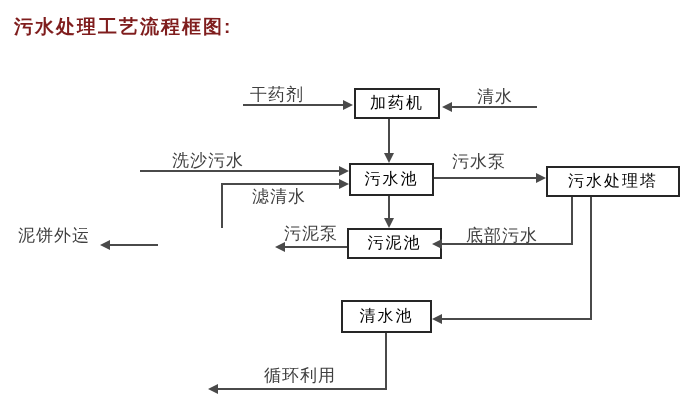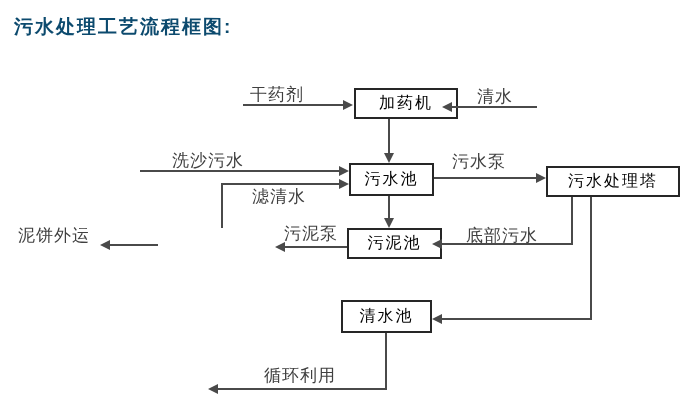--- a/index.html
+++ b/index.html
@@ -9,21 +9,21 @@
     --txt:#000000;
   }
   html,body{margin:0;padding:0;background:var(--bg);}
   #canvas{
     position:relative;width:700px;height:420px;background:var(--bg);
     font-family:"Liberation Sans","DejaVu Sans",sans-serif;
     color:var(--txt);overflow:hidden;
   }
   .title{
     position:absolute;left:14px;top:14px;
-    font-size:19px;font-weight:bold;letter-spacing:2px;color:#0c4a6e;
+    font-size:19px;font-weight:bold;letter-spacing:2px;color:#7f1d1d;
   }
   .node{
     position:absolute;border:2px solid var(--box);background:#fff;
     display:flex;align-items:center;justify-content:center;
     font-size:16px;letter-spacing:2px;color:#000;box-sizing:border-box;
     white-space:nowrap;
   }
   .elabel{
     position:absolute;font-size:17px;letter-spacing:1px;color:#404040;
     white-space:nowrap;
@@ -35,21 +35,21 @@
   .ar.l{border-top:5px solid transparent;border-bottom:5px solid transparent;border-right:10px solid var(--line);}
   .ar.d{border-left:5px solid transparent;border-right:5px solid transparent;border-top:10px solid var(--line);}
 </style>
 </head>
 <body>
 
 <div id="canvas">
 
   <div class="title">污水处理工艺流程框图:</div>
 
-  <div class="node" style="left:354px;top:88px;width:104px;height:31px;">加药机</div>
+  <div class="node" style="left:354px;top:88px;width:86px;height:31px;">加药机</div>
   <div class="node" style="left:546px;top:166px;width:134px;height:31px;">污水处理塔</div>
   <div class="node" style="left:349px;top:163px;width:85px;height:33px;">污水池</div>
   <div class="node" style="left:347px;top:228px;width:95px;height:31px;font-family:Liberation Serif, serif;">污泥池</div>
   <div class="node" style="left:341px;top:300px;width:91px;height:33px;">清水池</div>
 
   <div class="elabel" style="left:250px;top:83px;">干药剂</div>
   <div class="elabel" style="left:477px;top:85px;">清水</div>
   <div class="elabel" style="left:172px;top:149px;">洗沙污水</div>
   <div class="elabel" style="left:252px;top:185px;">滤清水</div>
   <div class="elabel" style="left:452px;top:150px;">污水泵</div>

